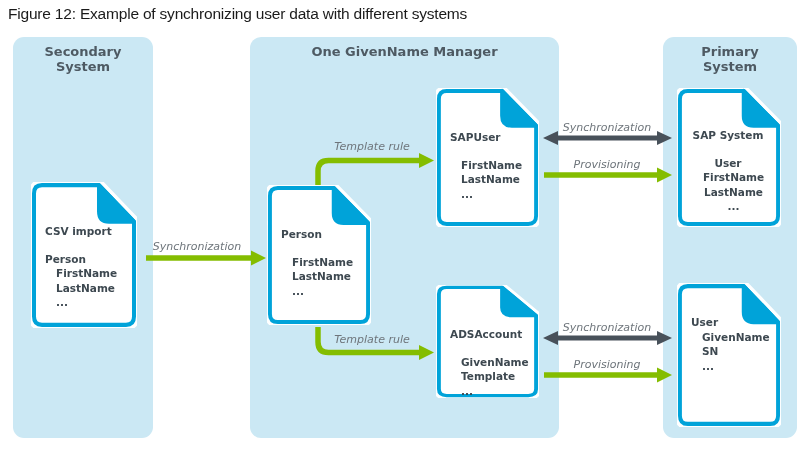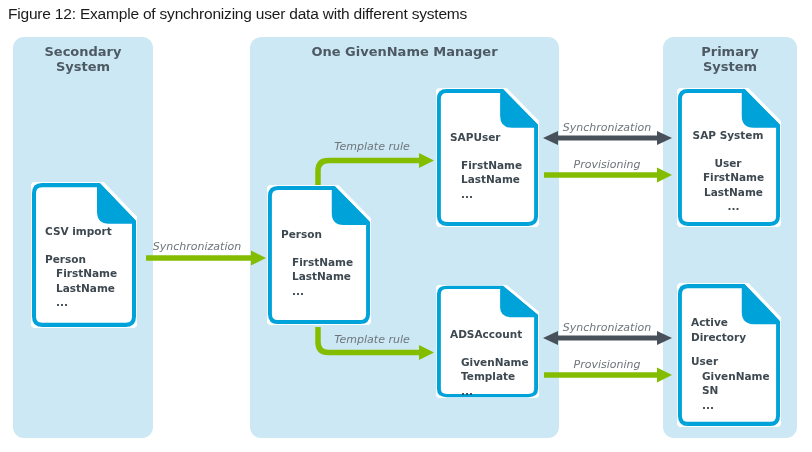--- a/index.html
+++ b/index.html
@@ -195,21 +195,20 @@
     </div>
   </div>
 
   <div class="doc" style="left:677px; top:283px; width:104px; height:144px;">
     <svg class="doc-shape" viewBox="0 0 106 140" preserveAspectRatio="none">
       <path d="M11,3 H68 L103,38 V129 Q103,137 95,137 H11 Q3,137 3,129 V11 Q3,3 11,3 Z" fill="none" stroke="#ffffff" stroke-width="11" stroke-linejoin="round"></path>
       <path d="M11,3 H68 L103,38 V129 Q103,137 95,137 H11 Q3,137 3,129 V11 Q3,3 11,3 Z" fill="#ffffff" stroke="#00a3d9" stroke-width="4" stroke-linejoin="round"></path>
       <path d="M68,3 V28 Q68,38 78,38 H103 Z" fill="#00a3d9" stroke="#00a3d9" stroke-width="4" stroke-linejoin="round"></path>
     </svg>
     <div class="doc-text two-line-title">
-      <div class="doc-title" style="max-width:64px;">Active Directory</div>
       <div class="doc-line flush">User</div>
       <div class="doc-line ind">GivenName</div>
       <div class="doc-line ind">SN</div>
       <div class="doc-line ind">...</div>
     </div>
   </div>
 
 </div>
 
 </body></html>

